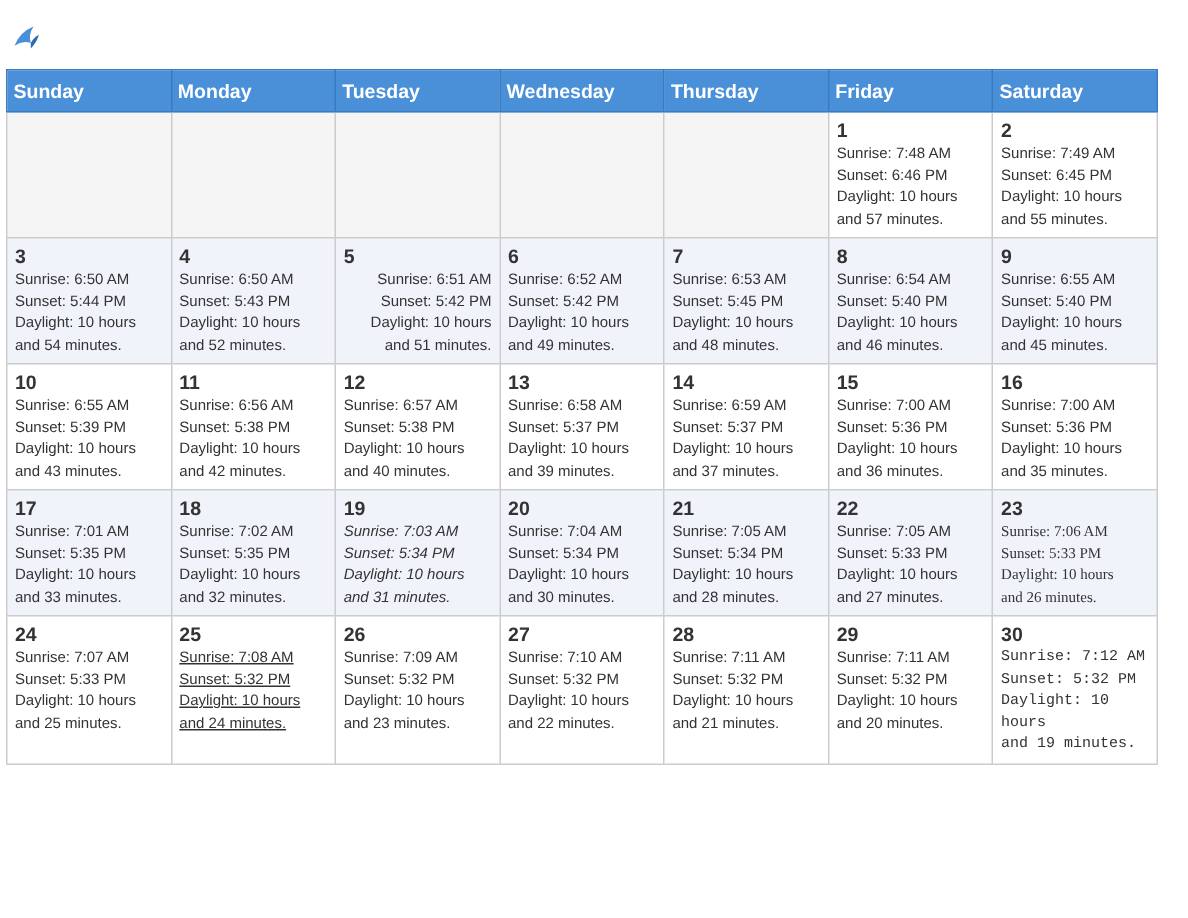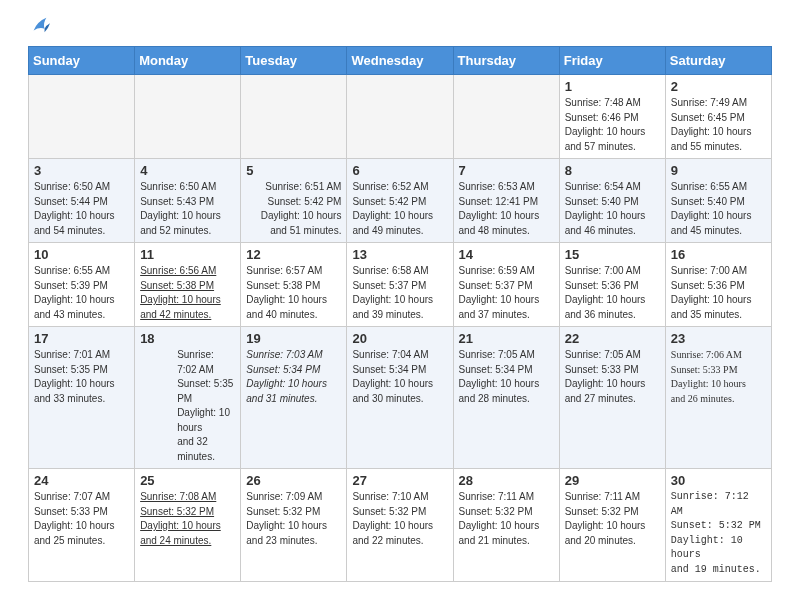--- a/index.html
+++ b/index.html
@@ -4,21 +4,21 @@
   <style>
     * { box-sizing: border-box; margin: 0; padding: 0; }
     body {
       font-family: Arial, sans-serif;
       background: #fff;
       width: 792px;
       min-height: 612px;
     }
     .page {
       width: 792px;
-      padding: 16px 20px 10px 28px;
+      padding: 16px 20px 10px 4px;
     }
     .header {
       display: flex;
       justify-content: space-between;
       align-items: flex-start;
       margin-bottom: 10px;
     }
     .logo {
       display: flex;
       flex-direction: column;
@@ -184,21 +184,21 @@
           <td>
             <span class="day-number">6</span>
             <div class="day-info" style="white-space: pre-line;">Sunrise: 6:52 AM
 Sunset: 5:42 PM
 Daylight: 10 hours
 and 49 minutes.</div>
           </td>
           <td>
             <span class="day-number">7</span>
             <div class="day-info" style="white-space: pre-line;">Sunrise: 6:53 AM
-Sunset: 12:41 PM
+Sunset: 5:45 PM
 Daylight: 10 hours
 and 48 minutes.</div>
           </td>
           <td>
             <span class="day-number">8</span>
             <div class="day-info" style="white-space: pre-line;">Sunrise: 6:54 AM
 Sunset: 5:40 PM
 Daylight: 10 hours
 and 46 minutes.</div>
           </td>
@@ -213,21 +213,21 @@
         <tr>
           <td>
             <span class="day-number">10</span>
             <div class="day-info" style="white-space: pre-line;">Sunrise: 6:55 AM
 Sunset: 5:39 PM
 Daylight: 10 hours
 and 43 minutes.</div>
           </td>
           <td>
             <span class="day-number">11</span>
-            <div class="day-info" style="white-space: pre-line; text-decoration: underline;">Sunrise: 6:56 AM
+            <div class="day-info" style="white-space: pre-line;">Sunrise: 6:56 AM
 Sunset: 5:38 PM
 Daylight: 10 hours
 and 42 minutes.</div>
           </td>
           <td>
             <span class="day-number">12</span>
             <div class="day-info" style="white-space: pre-line;">Sunrise: 6:57 AM
 Sunset: 5:38 PM
 Daylight: 10 hours
 and 40 minutes.</div>
@@ -264,21 +264,21 @@
         <tr class="row-alt">
           <td>
             <span class="day-number">17</span>
             <div class="day-info" style="white-space: pre-line;">Sunrise: 7:01 AM
 Sunset: 5:35 PM
 Daylight: 10 hours
 and 33 minutes.</div>
           </td>
           <td>
             <span class="day-number">18</span>
-            <div class="day-info" style="white-space: pre-line; margin-left: 37px;">Sunrise: 7:02 AM
+            <div class="day-info" style="white-space: pre-line;">Sunrise: 7:02 AM
 Sunset: 5:35 PM
 Daylight: 10 hours
 and 32 minutes.</div>
           </td>
           <td>
             <span class="day-number">19</span>
             <div class="day-info" style="white-space: pre-line; font-style: italic;">Sunrise: 7:03 AM
 Sunset: 5:34 PM
 Daylight: 10 hours
 and 31 minutes.</div>

